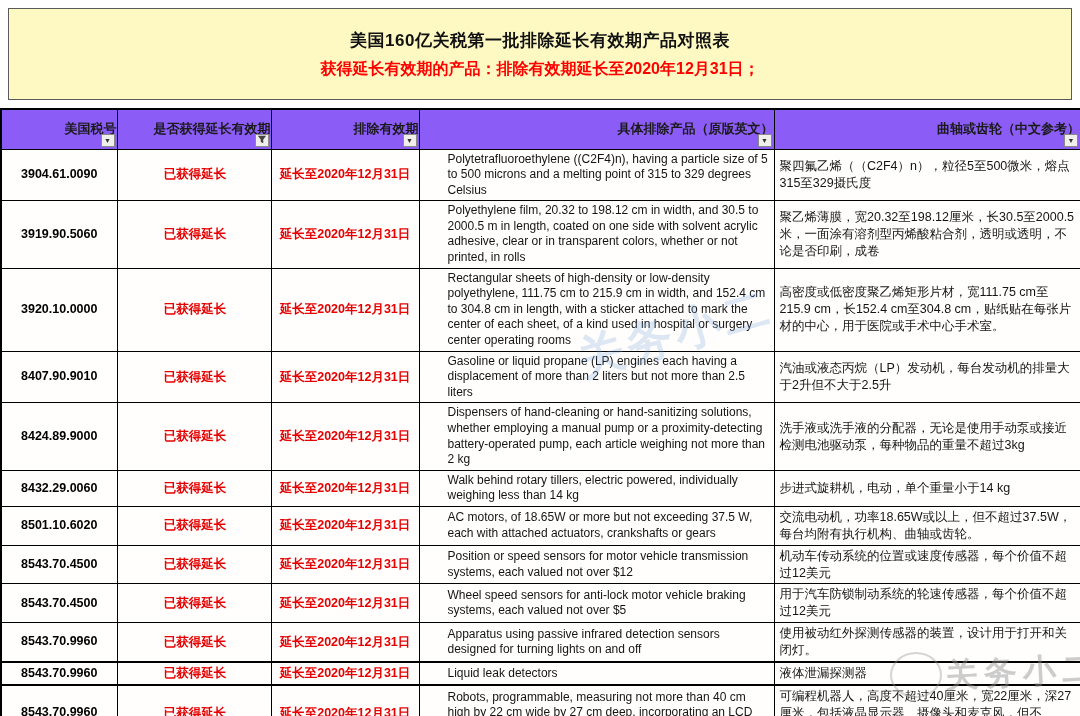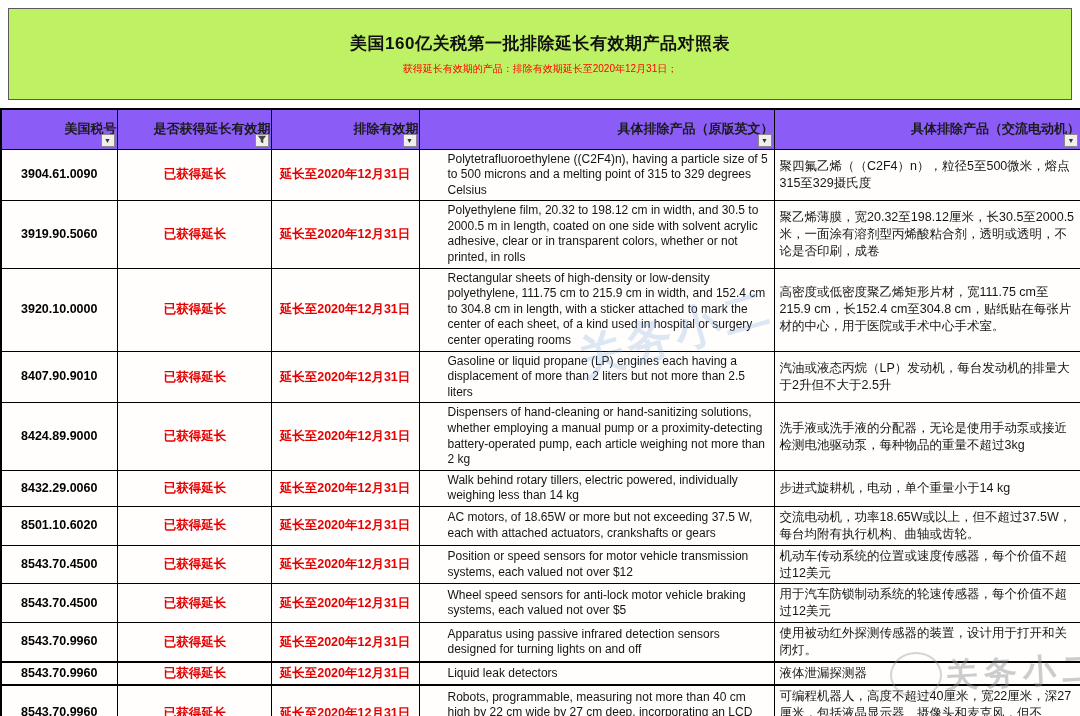--- a/index.html
+++ b/index.html
@@ -7,26 +7,26 @@
   body {
     position:relative;
     background:#ffffff;
     font-family:"Liberation Sans","DejaVu Sans",sans-serif;
     color:#000;
   }
 
   
   .banner {
     position:absolute; left:8px; top:8px; width:1064px; height:92px;
-    background:#bef264; border:1px solid #5a5a5a;
+    background:#fef9c3; border:1px solid #5a5a5a;
     display:flex; flex-direction:column; align-items:center; justify-content:center;
     gap:7px;
   }
   .banner .title { font-size:17px; font-weight:bold; color:#111; letter-spacing:.5px; }
-  .banner .sub   { font-size:10px; font-weight:normal; color:#ff0000; }
+  .banner .sub   { font-size:16px; font-weight:bold; color:#ff0000; }
 
   
   table.grid {
     position:absolute; left:0; top:108px; width:1080px;
     border-collapse:collapse; table-layout:fixed;
   }
   table.grid col.c1{width:116px} table.grid col.c2{width:154px}
   table.grid col.c3{width:148px} table.grid col.c4{width:355px}
   table.grid col.c5{width:307px}
 
@@ -114,21 +114,21 @@
             <span class="arrow">▼</span>
           </span>
       </th>
       <th class="hcell">
         <span>具体排除产品（原版英文）</span>
         <span class="fbtn">
             <span class="arrow">▼</span>
           </span>
       </th>
       <th class="hcell">
-        <span>具体排除产品（交流电动机）</span>
+        <span>曲轴或齿轮（中文参考）</span>
         <span class="fbtn">
             <span class="arrow">▼</span>
           </span>
       </th>
     </tr>
   </thead>
   <tbody>
   <tr>
     <td class="code">3904.61.0090</td>
     <td class="status">已获得延长</td>

